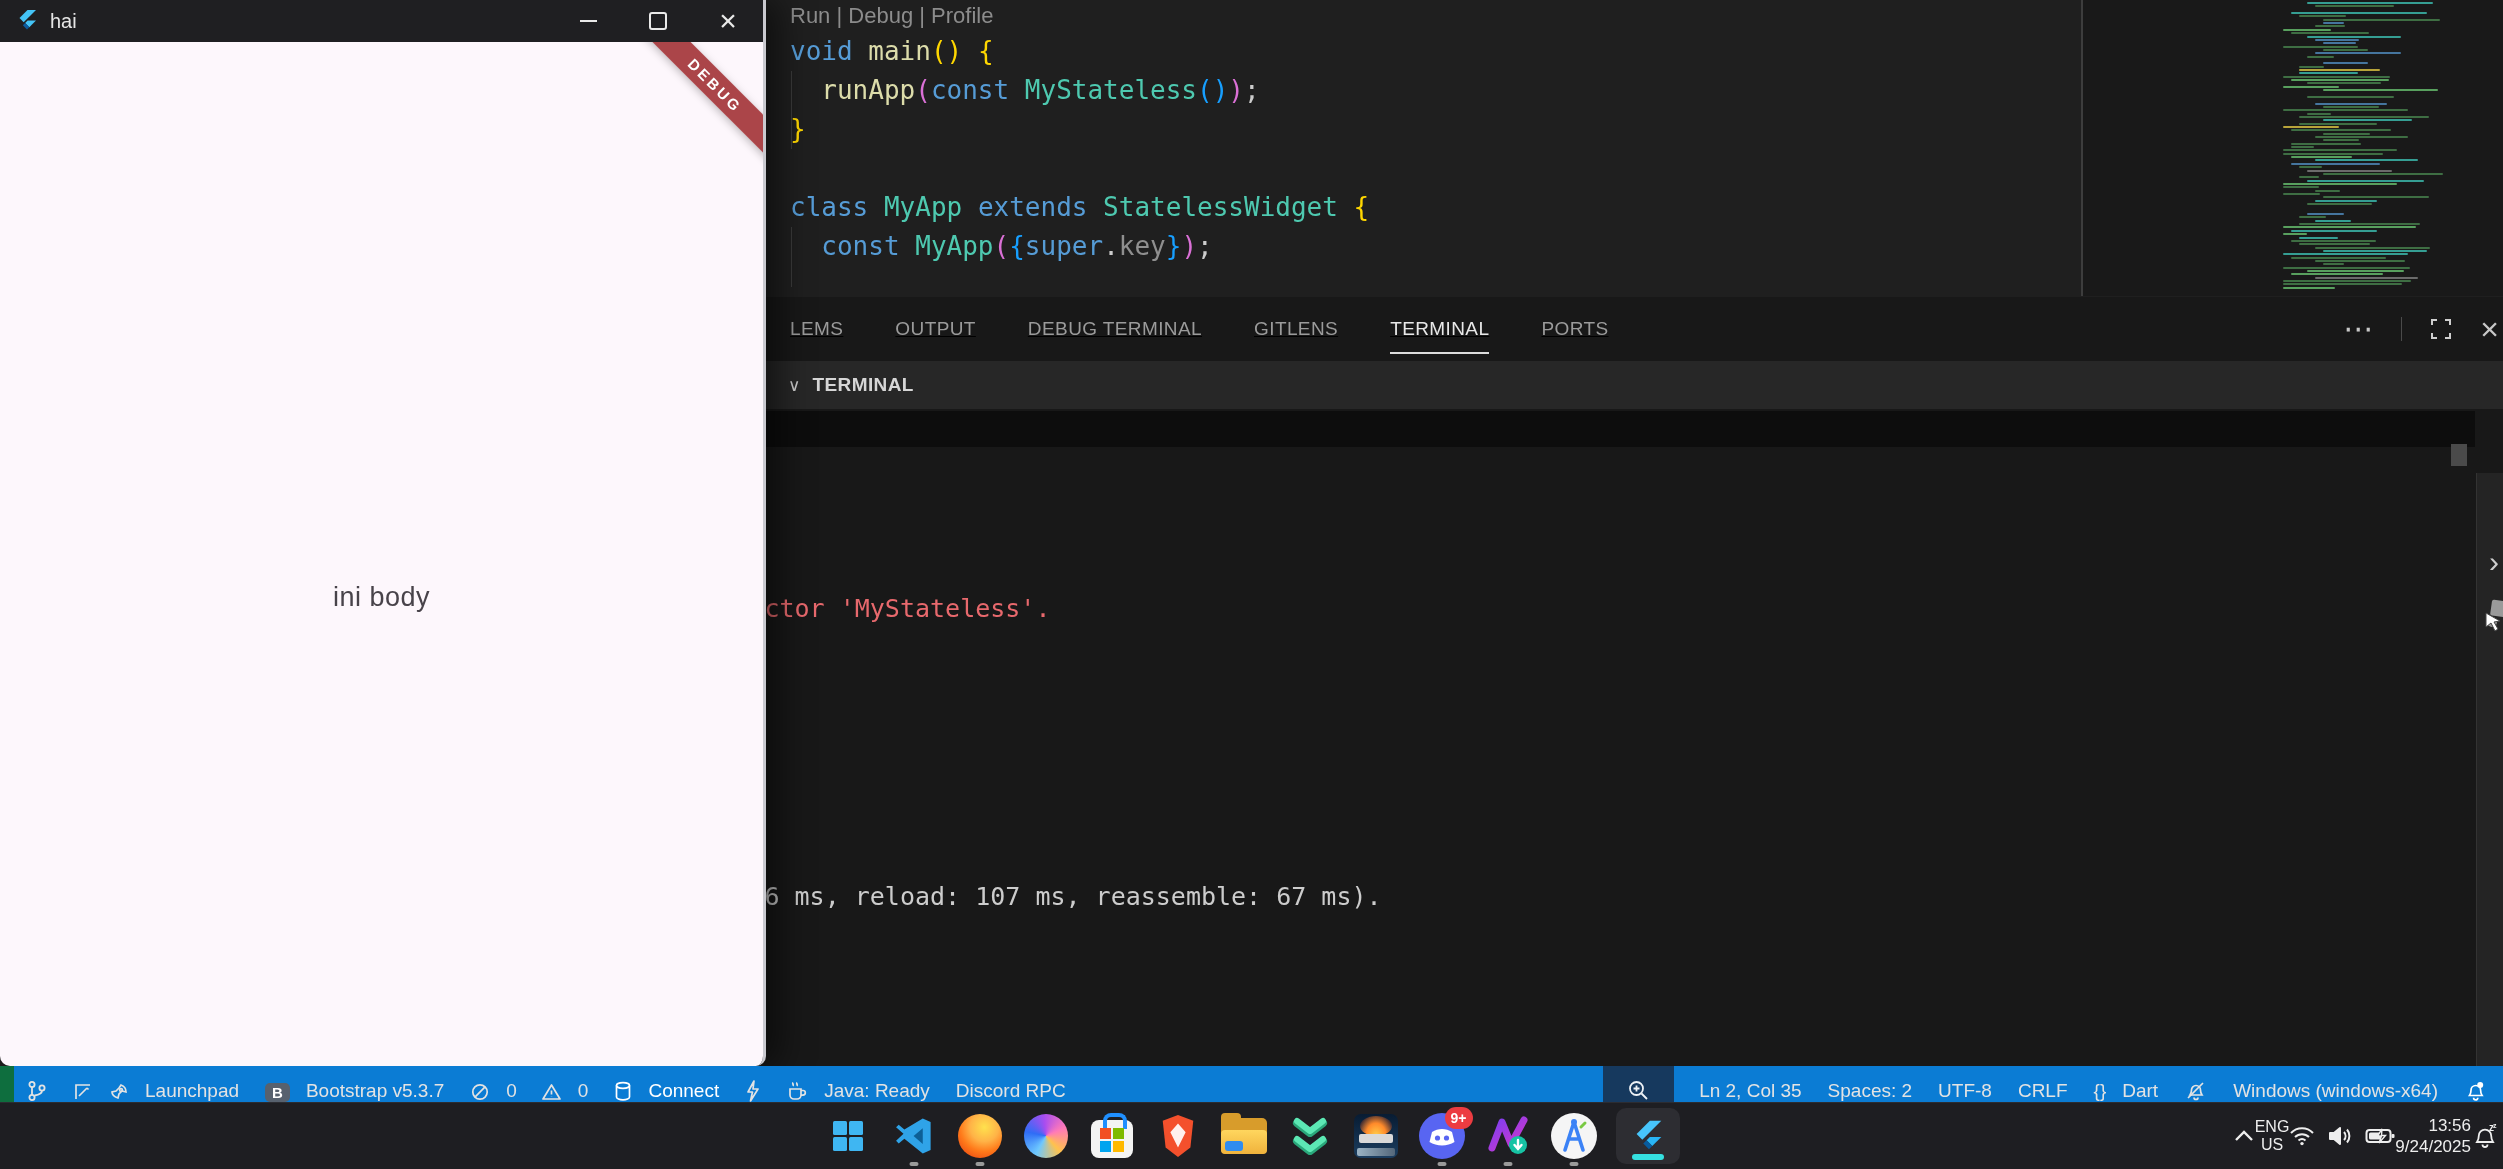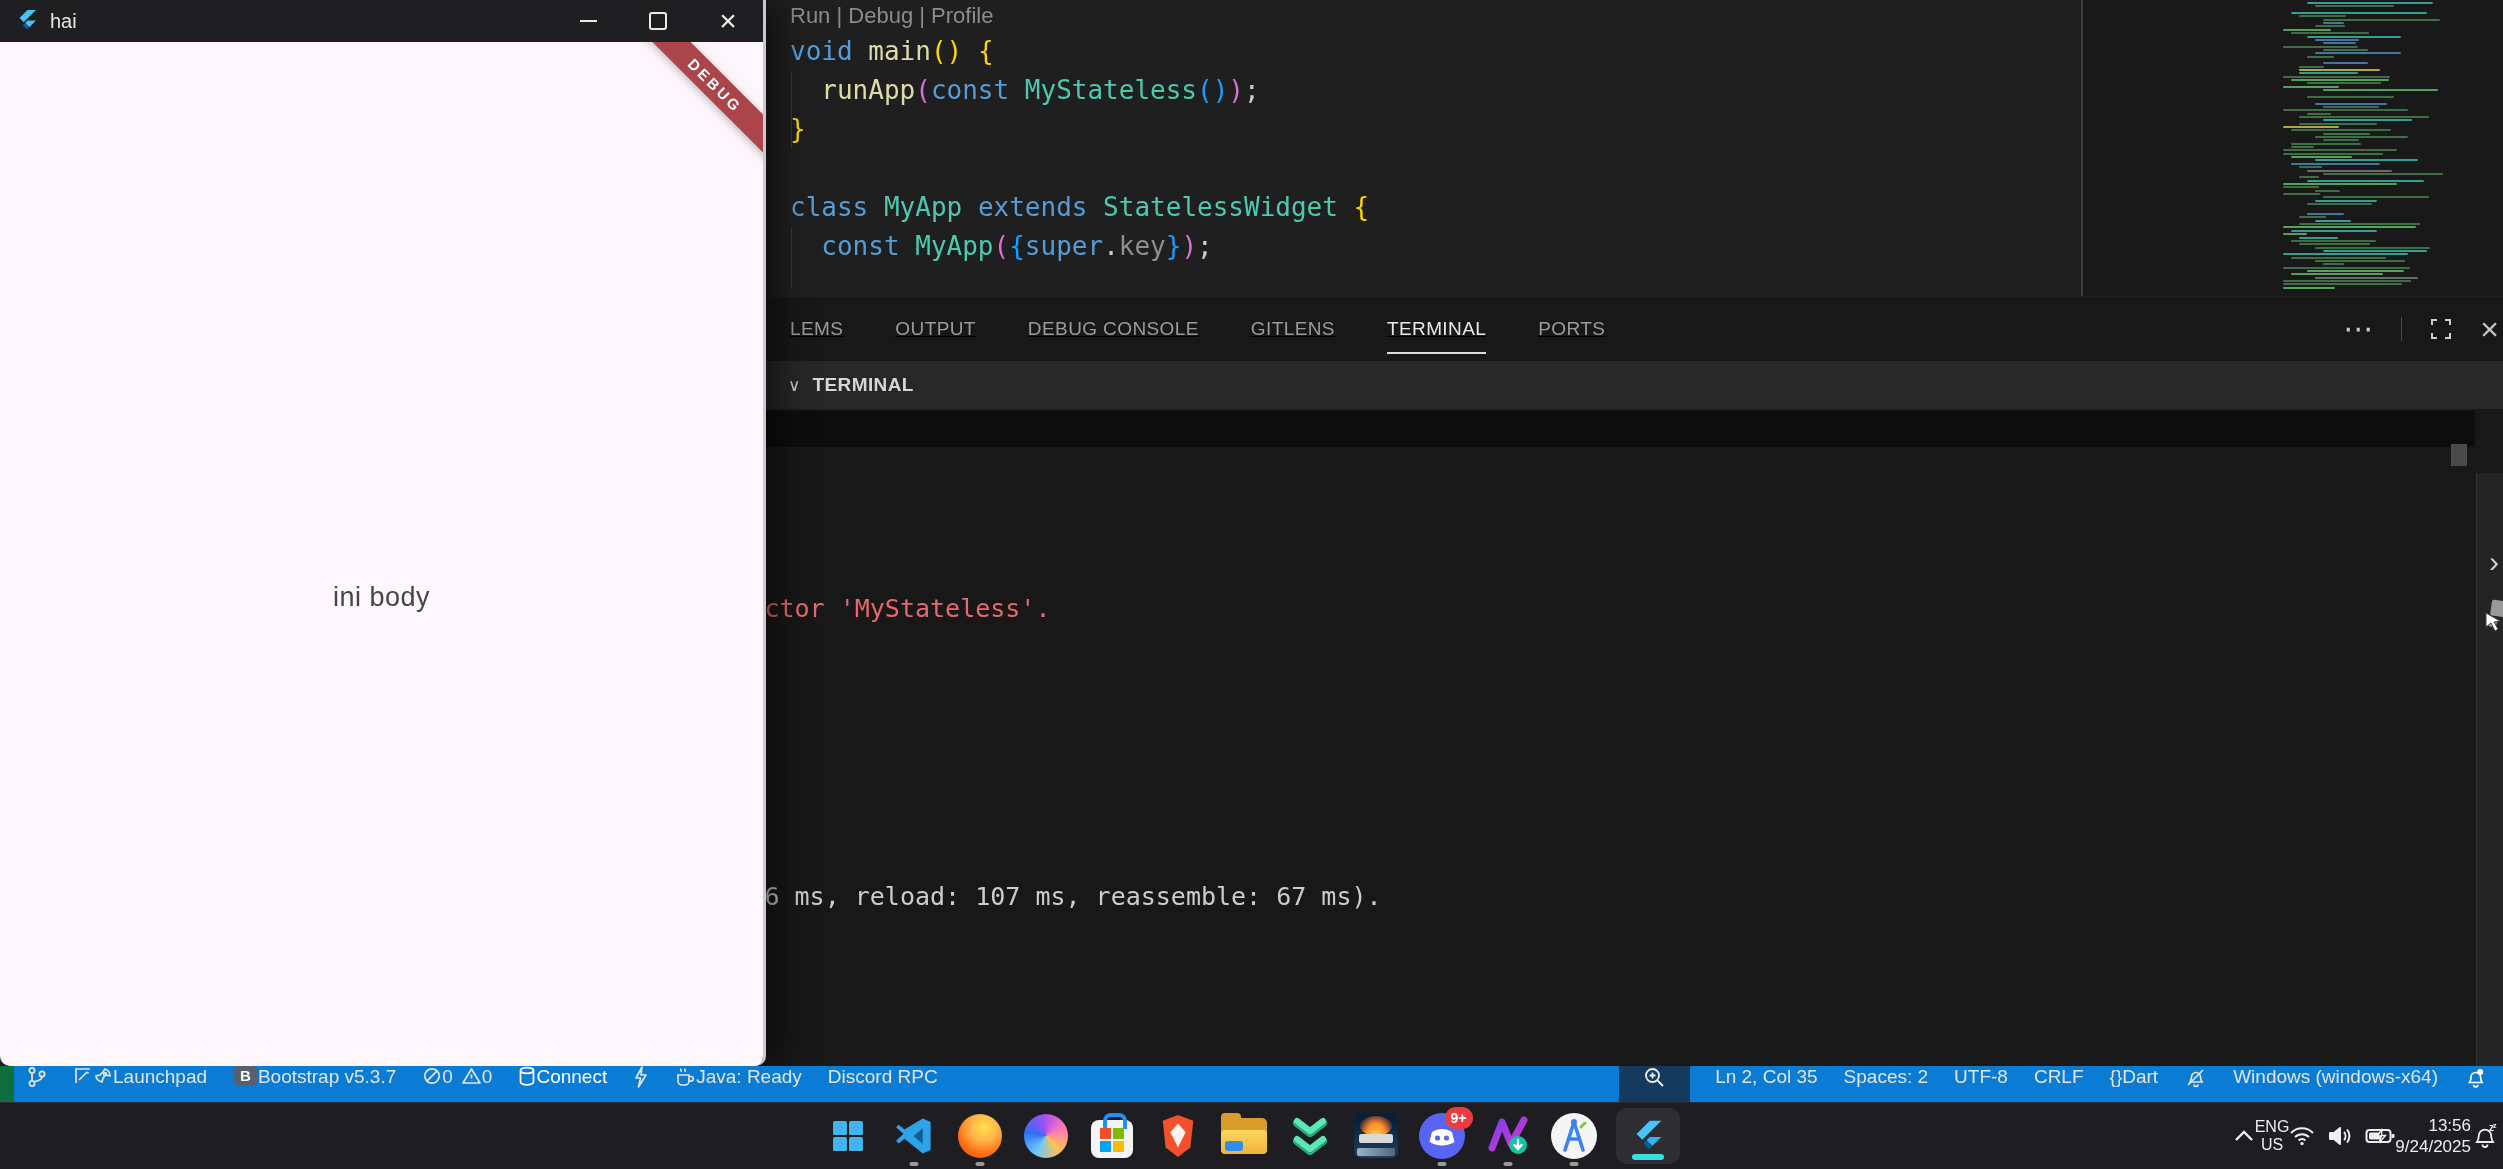--- a/index.html
+++ b/index.html
@@ -57,21 +57,21 @@
   .app-content{position:relative;height:1024px;background:#fdf7fc;overflow:hidden;}
   .app-heading{position:absolute;left:20px;top:22px;font:400 40px "Liberation Sans",sans-serif;color:#1c1b1f;letter-spacing:-.5px;}
   .app-body-text{position:absolute;left:0;right:0;top:540px;text-align:center;font:400 27px "Liberation Sans",sans-serif;color:#48434a;letter-spacing:.5px;}
   .debug-banner{position:absolute;top:30px;right:-52px;width:200px;transform:rotate(45deg);
       background:rgba(164,53,58,.92);color:#fff;text-align:center;font:700 15px/27px "Liberation Sans",sans-serif;
       letter-spacing:3px;box-shadow:0 2px 8px rgba(0,0,0,.25);}
 
   
   .statusbar{position:absolute;left:0;top:1066px;width:2503px;height:36px;background:#0b7cd4;
       display:flex;align-items:center;font:19px "Liberation Sans",sans-serif;color:#e3e3e3;}
-  .sb-item{display:flex;align-items:flex-start;gap:0;padding:0 13px;height:100%;white-space:nowrap;}
+  .sb-item{display:flex;align-items:flex-end;gap:16px;padding:0 13px;height:100%;white-space:nowrap;}
   .sb-remote{width:14px;height:100%;background:#0e6e3e;padding:0;}
   .sb-dark{background:#16395e;padding:0 24px;}
   .sb-white{color:#ffffff;}
   .sb-spacer{flex:1;}
   .sb-icon{display:inline-flex;align-items:center;}
   .sb-badge{background:#57616e;border-radius:5px;color:#fff;font-weight:700;font-size:15px;padding:1px 7px;}
 
   
   .taskbar{position:absolute;left:0;top:1102px;width:2503px;height:67px;background:#1e1e22;border-top:1px solid #2c2c31;box-sizing:border-box;}
   .tb-center{position:absolute;left:0;right:0;top:0;height:100%;display:flex;align-items:center;justify-content:center;gap:18px;}
@@ -180,21 +180,21 @@
       <div style="top: 278.05px; left: 0px; width: 128.048px; background: rgb(62, 110, 67);"></div>
       <div style="top: 281.4px; left: 0px; width: 118.63px; background: rgb(62, 110, 67);"></div>
       <div style="top: 284.75px; left: 0px; width: 52.1128px; background: rgb(88, 160, 94);"></div>
     </div>
 </div>
 
 <div class="panel">
   <div class="ptabs">
     <div class="ptab">LEMS</div>
     <div class="ptab">OUTPUT</div>
-    <div class="ptab">DEBUG CONSOLE</div>
+    <div class="ptab">DEBUG TERMINAL</div>
     <div class="ptab">GITLENS</div>
     <div class="ptab active">TERMINAL</div>
     <div class="ptab">PORTS</div>
     <div class="panel-actions">
       <span class="pa-more">⋯</span>
       <span class="pa-sep"></span>
       <span>
         <svg width="22" height="22" viewBox="0 0 22 22" fill="none" stroke="#cfcfcf" stroke-width="2">
           <path d="M2 7V2h5M15 2h5v5M20 15v5h-5M7 20H2v-5"></path>
         </svg>

